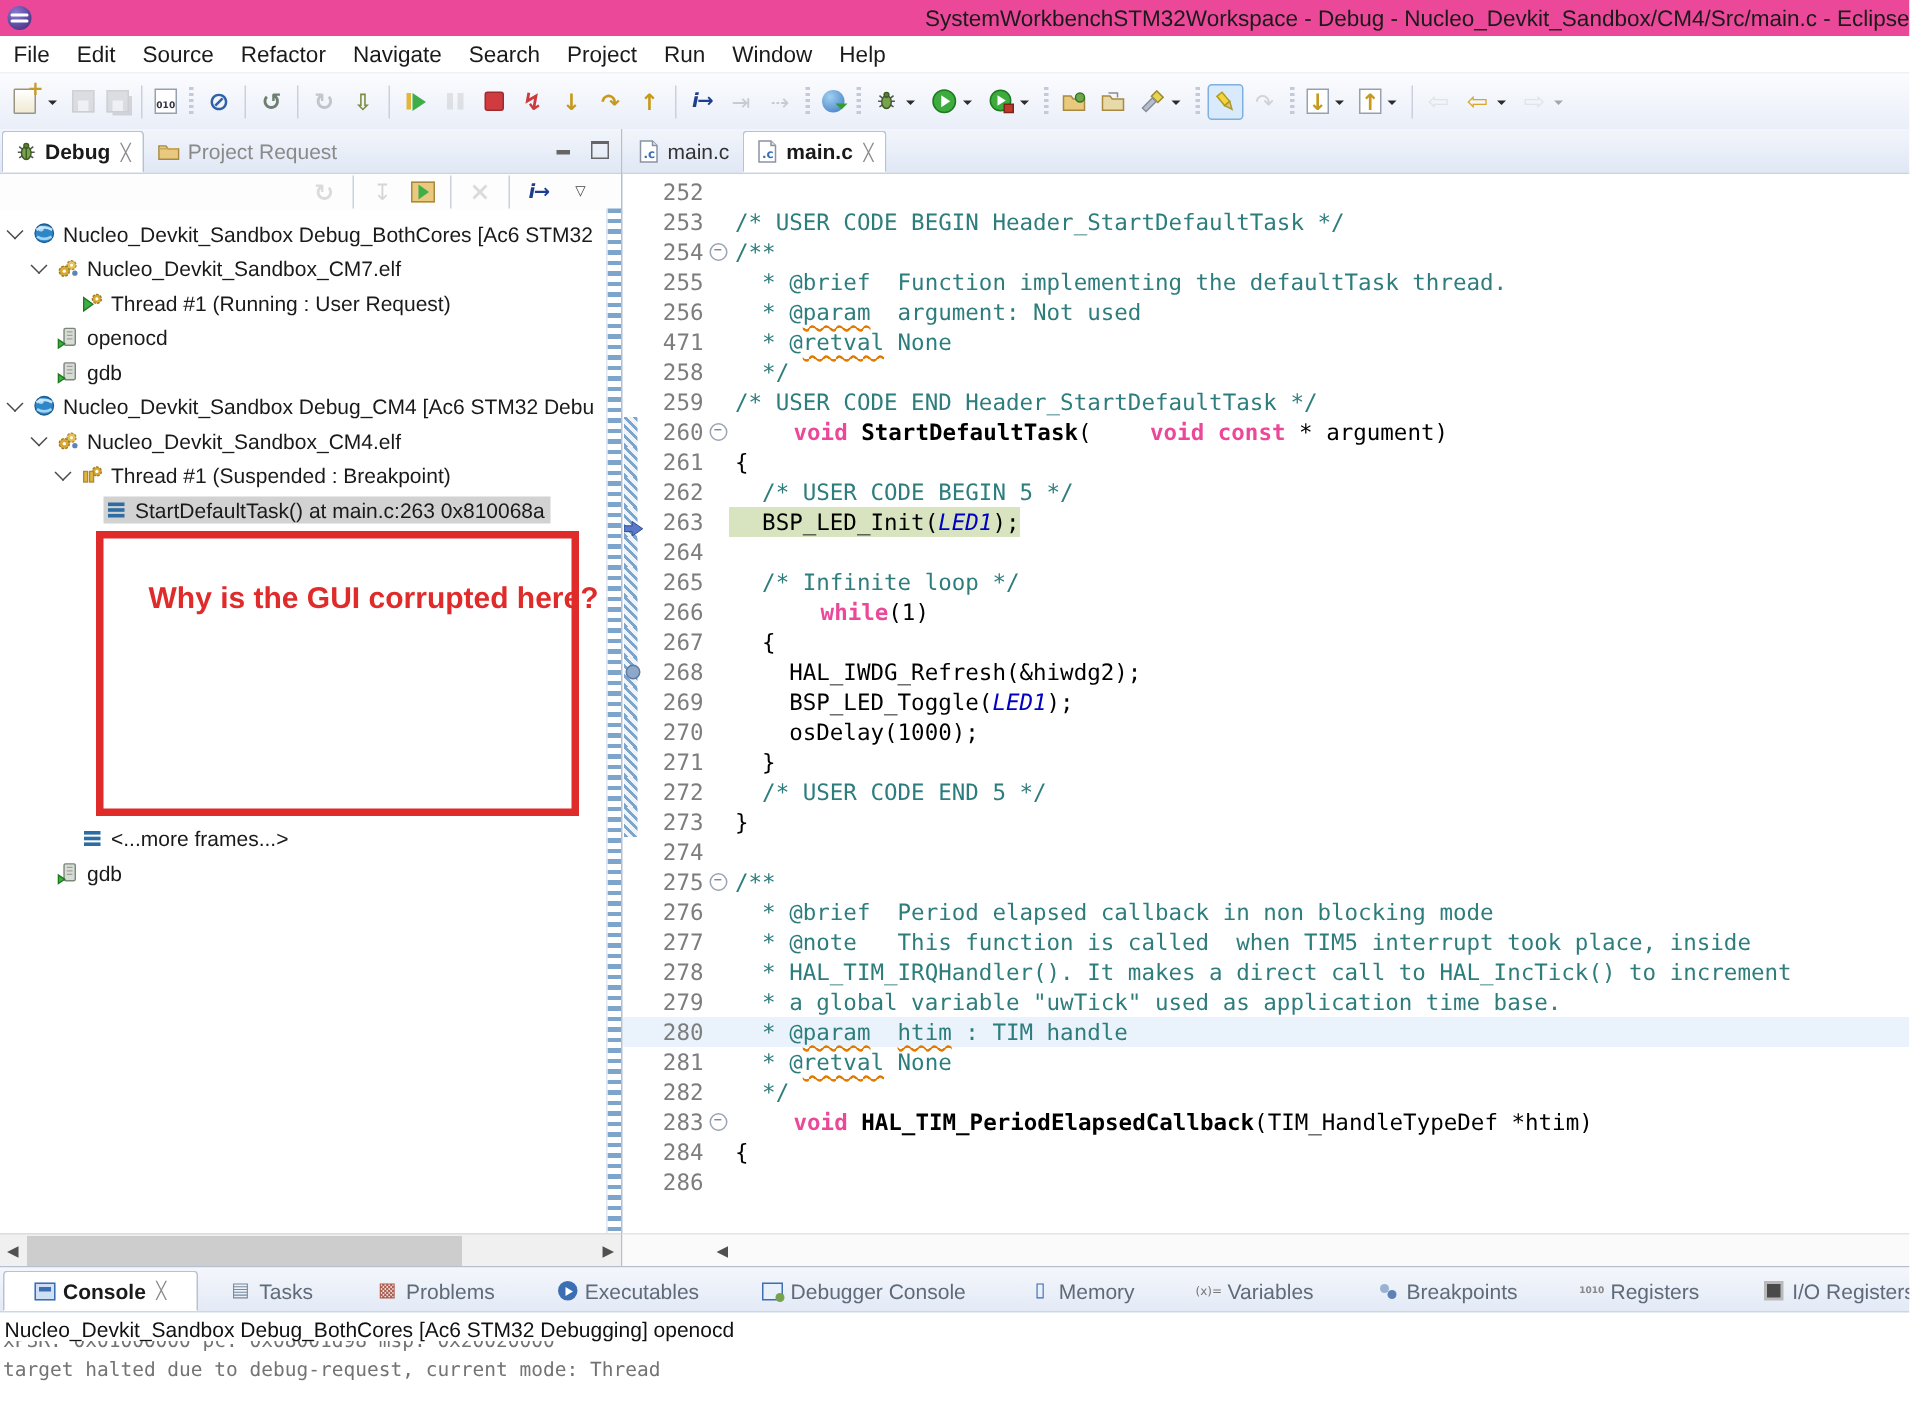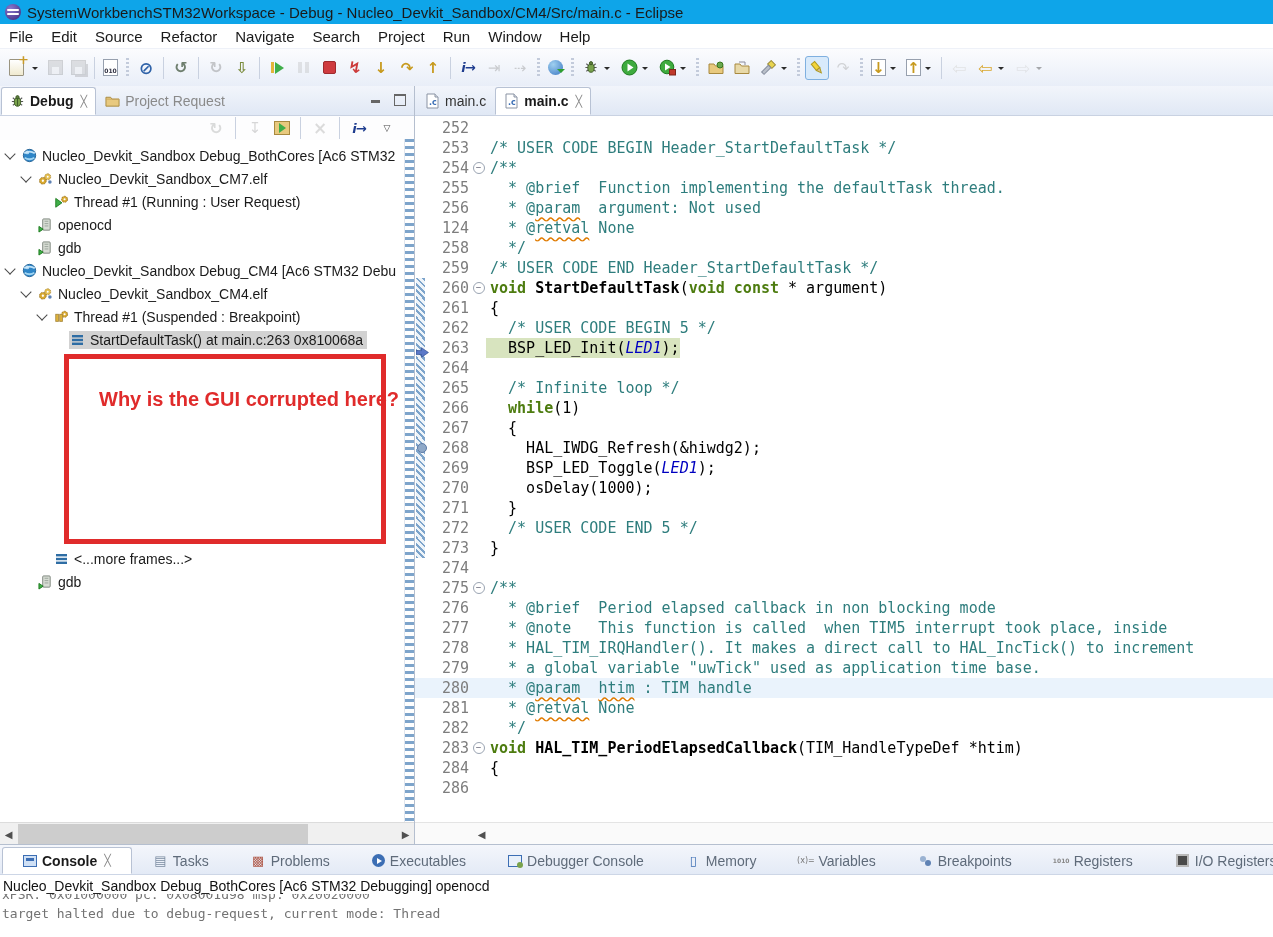--- a/index.html
+++ b/index.html
@@ -1,19 +1,19 @@
 <!DOCTYPE html>
 <html><head>
 <meta charset="utf-8">
 <style>
   html,body{margin:0;padding:0;}
   body{width:1273px;height:937px;position:relative;overflow:hidden;background:#fff;
        font-family:"Liberation Sans",sans-serif;color:#1a1a1a;-webkit-font-smoothing:antialiased;}
   
-  #titlebar{height:24px;display:flex;align-items:center;gap:6px;padding-left:5px;background:#0ea5e9;font-size:15px;}
+  #titlebar{height:24px;display:flex;align-items:center;gap:6px;padding-left:5px;background:#ec4899;font-size:15px;justify-content:space-between;}
   .eclipse-logo{width:16px;height:16px;border-radius:50%;flex:none;position:relative;overflow:hidden;
     background:radial-gradient(circle at 35% 30%,#8a7ad0,#3a2478);}
   .eclipse-logo::before,.eclipse-logo::after{content:"";position:absolute;left:2px;right:2px;height:2px;background:#fff;border-radius:2px;}
   .eclipse-logo::before{top:5px}.eclipse-logo::after{top:9px}
   #menubar{height:24px;display:flex;align-items:center;background:#fff;font-size:15px;}
   .menu-item{padding:2px 9px;cursor:default;}
   #toolbar{height:37px;display:flex;align-items:center;padding-left:4px;
     background:linear-gradient(#fbfcfe,#e9eef8);border-top:1px solid #eef1f8;border-bottom:1px solid #d3dcef;}
   .tb-btn{display:inline-flex;align-items:center;padding:2px;margin:0 1px;border-radius:3px;border:1px solid transparent;}
   .tb-btn.dis{opacity:.38;filter:grayscale(85%);}
@@ -100,21 +100,21 @@
   .ip-arrow{position:absolute;left:1px;top:5px;}
   .cl .num{width:38px;flex:none;text-align:right;color:#7d7d7d;padding-right:2px;}
   .cl .foldcol{width:15px;flex:none;display:flex;align-items:center;justify-content:center;}
   .foldmark{width:10px;height:10px;border:1px solid #9aa4b2;border-radius:50%;color:#667;font-size:9px;line-height:8px;text-align:center;background:#fff;}
   .codeln{white-space:pre;padding-left:4px;}
   .codeln.exec{background:#d8e4bf;}
   .cl.cur{background:#eaf3fc;}
   .seg-p{color:#000;}
   .seg-c,.seg-cw{color:#2e7d7d;}
   .seg-cw{text-decoration:underline;text-decoration-style:wavy;text-decoration-color:#e07a00;text-underline-offset:3px;}
-  .seg-k{color:#4d7c0f;font-weight:bold;}
+  .seg-k{color:#ec4899;font-weight:bold;margin-left:39px;}
   .seg-f{color:#000;font-weight:bold;}
   .seg-m{color:#0000c0;font-style:italic;}
   #editor-hscroll{height:22px;flex:none;background:#fafafa;border-top:1px solid #e4e4e4;position:relative;}
   
   #bottom-panel{position:absolute;left:0;right:0;bottom:0;height:92px;border-top:1px solid #b5bfcf;background:#fff;display:flex;flex-direction:column;}
   #console-tabs{height:29px;flex:none;background:linear-gradient(#f4f6fb,#e3eaf6);border-bottom:1px solid #cdd6e6;display:flex;align-items:flex-end;padding-left:2px;overflow:hidden;white-space:nowrap;}
   .btab{height:25px;display:flex;align-items:center;gap:5px;padding:0 20px;font-size:14px;color:#5f6b7a;border:1px solid transparent;flex:none;}
   .btab.active{background:#fff;border-color:#b8c2d4;border-bottom-color:#fff;border-radius:3px 3px 0 0;color:#1a1a1a;font-weight:bold;}
   .bic{width:15px;height:15px;display:inline-flex;align-items:center;justify-content:center;position:relative;flex:none;font-family:"DejaVu Sans",sans-serif;}
   .bic-console{width:12px;height:10px;border:1px solid #3c6eb4;background:#cfe0f5;}
@@ -603,21 +603,21 @@
           <span class="codeln"><span class="seg-c">  * @brief  Function implementing the defaultTask thread.</span></span>
         </div>
         <div class="cl">
           <span class="ann"></span>
           <span class="num">256</span>
           <span class="foldcol"></span>
           <span class="codeln"><span class="seg-c">  * @</span><span class="seg-cw">param</span><span class="seg-c">  argument: Not used</span></span>
         </div>
         <div class="cl">
           <span class="ann"></span>
-          <span class="num">124</span>
+          <span class="num">471</span>
           <span class="foldcol"></span>
           <span class="codeln"><span class="seg-c">  * @</span><span class="seg-cw">retval</span><span class="seg-c"> None</span></span>
         </div>
         <div class="cl">
           <span class="ann"></span>
           <span class="num">258</span>
           <span class="foldcol"></span>
           <span class="codeln"><span class="seg-c">  */</span></span>
         </div>
         <div class="cl">

